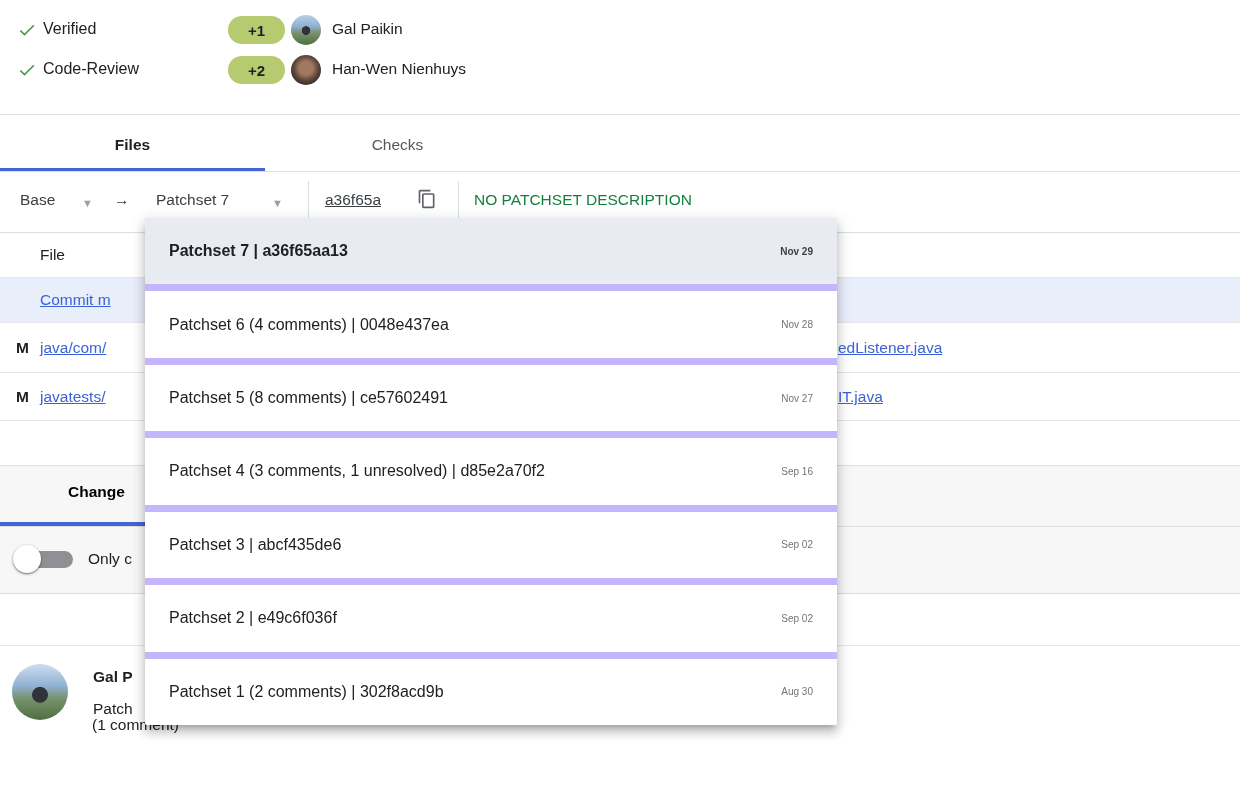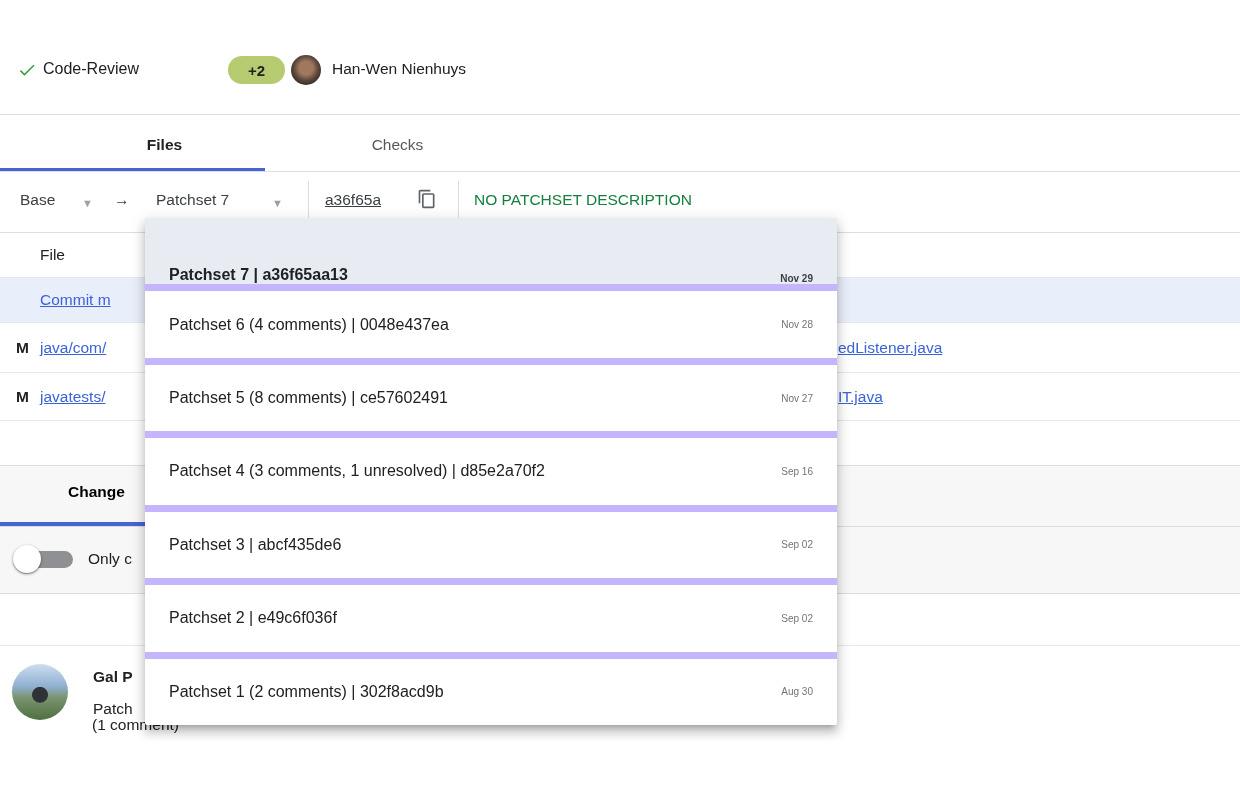--- a/index.html
+++ b/index.html
@@ -19,21 +19,21 @@
     font-weight:700;font-size:15px;color:#202124;}
   .avatar-s{position:absolute;left:291px;top:-1px;width:30px;height:30px;border-radius:50%;}
   .av-gal{background:
     radial-gradient(circle at 50% 52%, #2f3338 0 19%, rgba(0,0,0,0) 21%),
     linear-gradient(180deg,#b9cfe6 0%,#8fb0d1 38%,#7a9370 58%,#4e7040 100%);}
   .av-hanwen{background:radial-gradient(circle at 50% 44%, #a0785f 0 30%, #5a463b 55%, #2e2624 80%);}
   .user-name{position:absolute;left:332px;top:4px;font-size:15.5px;}
 
   
   .tab-label{position:absolute;top:133px;height:24px;line-height:24px;text-align:center;}
-  .tab-files{left:0;width:265px;font-weight:700;color:#202124;margin-left:32px;}
+  .tab-files{left:0;width:265px;font-weight:700;color:#202124;}
   .tab-checks{left:265px;width:265px;color:#55585c;}
   .tab-underline{position:absolute;left:0;width:265px;height:4px;background:#4565d3;}
 
   
   .psbar{position:absolute;left:4px;top:172px;width:100%;height:61px;}
   .psbar .txt{position:absolute;top:19px;color:#3c4043;}
   .dd-arrow{position:absolute;top:25px;font-size:11px;color:#9aa0a6;}
   .vline{position:absolute;top:9px;width:1px;height:42px;background:#dcdde0;}
   .sha-link,.file-link{color:#3b63d6;text-decoration:underline;cursor:pointer;}
   .copy-icon{position:absolute;left:413px;top:17px;width:20px;height:20px;}
@@ -64,28 +64,39 @@
   .cmt-count{position:absolute;left:92px;top:716px;}
 
   
   .dropdown{position:absolute;left:145px;top:218px;width:692px;height:507px;background:#fff;
     z-index:20;display:flex;flex-direction:column;border-radius:2px;
     box-shadow:0 5px 5px -3px rgba(0,0,0,.2),0 8px 10px 1px rgba(0,0,0,.14),0 3px 14px 2px rgba(0,0,0,.12);}
   .dd-item{flex:1;display:flex;align-items:center;justify-content:space-between;
     padding:0 24px;font-size:16px;color:#202124;cursor:pointer;}
   .dd-item + .dd-item{border-top:7px solid #c4b5fd;}
   .dd-item .dd-date{font-size:10px;color:#70757a;white-space:nowrap;margin-left:16px;}
-  .dd-item.selected{background:#e9ebf3;font-weight:700;align-items:flex-end;}
+  .dd-item.selected{background:#e9ebf3;font-weight:700;}
   .dd-item.selected .dd-date{color:#3c4043;font-weight:700;}
 </style>
 </head>
 <body>
 
 <div class="screen">
 
+  <div class="vote-row" style="top:16px">
+    <span class="check">
+      <svg width="20" height="20" viewBox="0 0 24 24">
+          <path fill="#3f9d45" d="M9 16.2L4.8 12l-1.4 1.4L9 19 21 7l-1.4-1.4z"></path>
+        </svg>
+    </span>
+    <span class="vote-label">Verified</span>
+    <span class="chip">+1</span>
+    <span class="avatar-s av-gal"></span>
+    <span class="user-name">Gal Paikin</span>
+  </div>
   <div class="vote-row" style="top:56px">
     <span class="check">
       <svg width="20" height="20" viewBox="0 0 24 24">
           <path fill="#3f9d45" d="M9 16.2L4.8 12l-1.4 1.4L9 19 21 7l-1.4-1.4z"></path>
         </svg>
     </span>
     <span class="vote-label">Code-Review</span>
     <span class="chip">+2</span>
     <span class="avatar-s av-hanwen"></span>
     <span class="user-name">Han-Wen Nienhuys</span>

